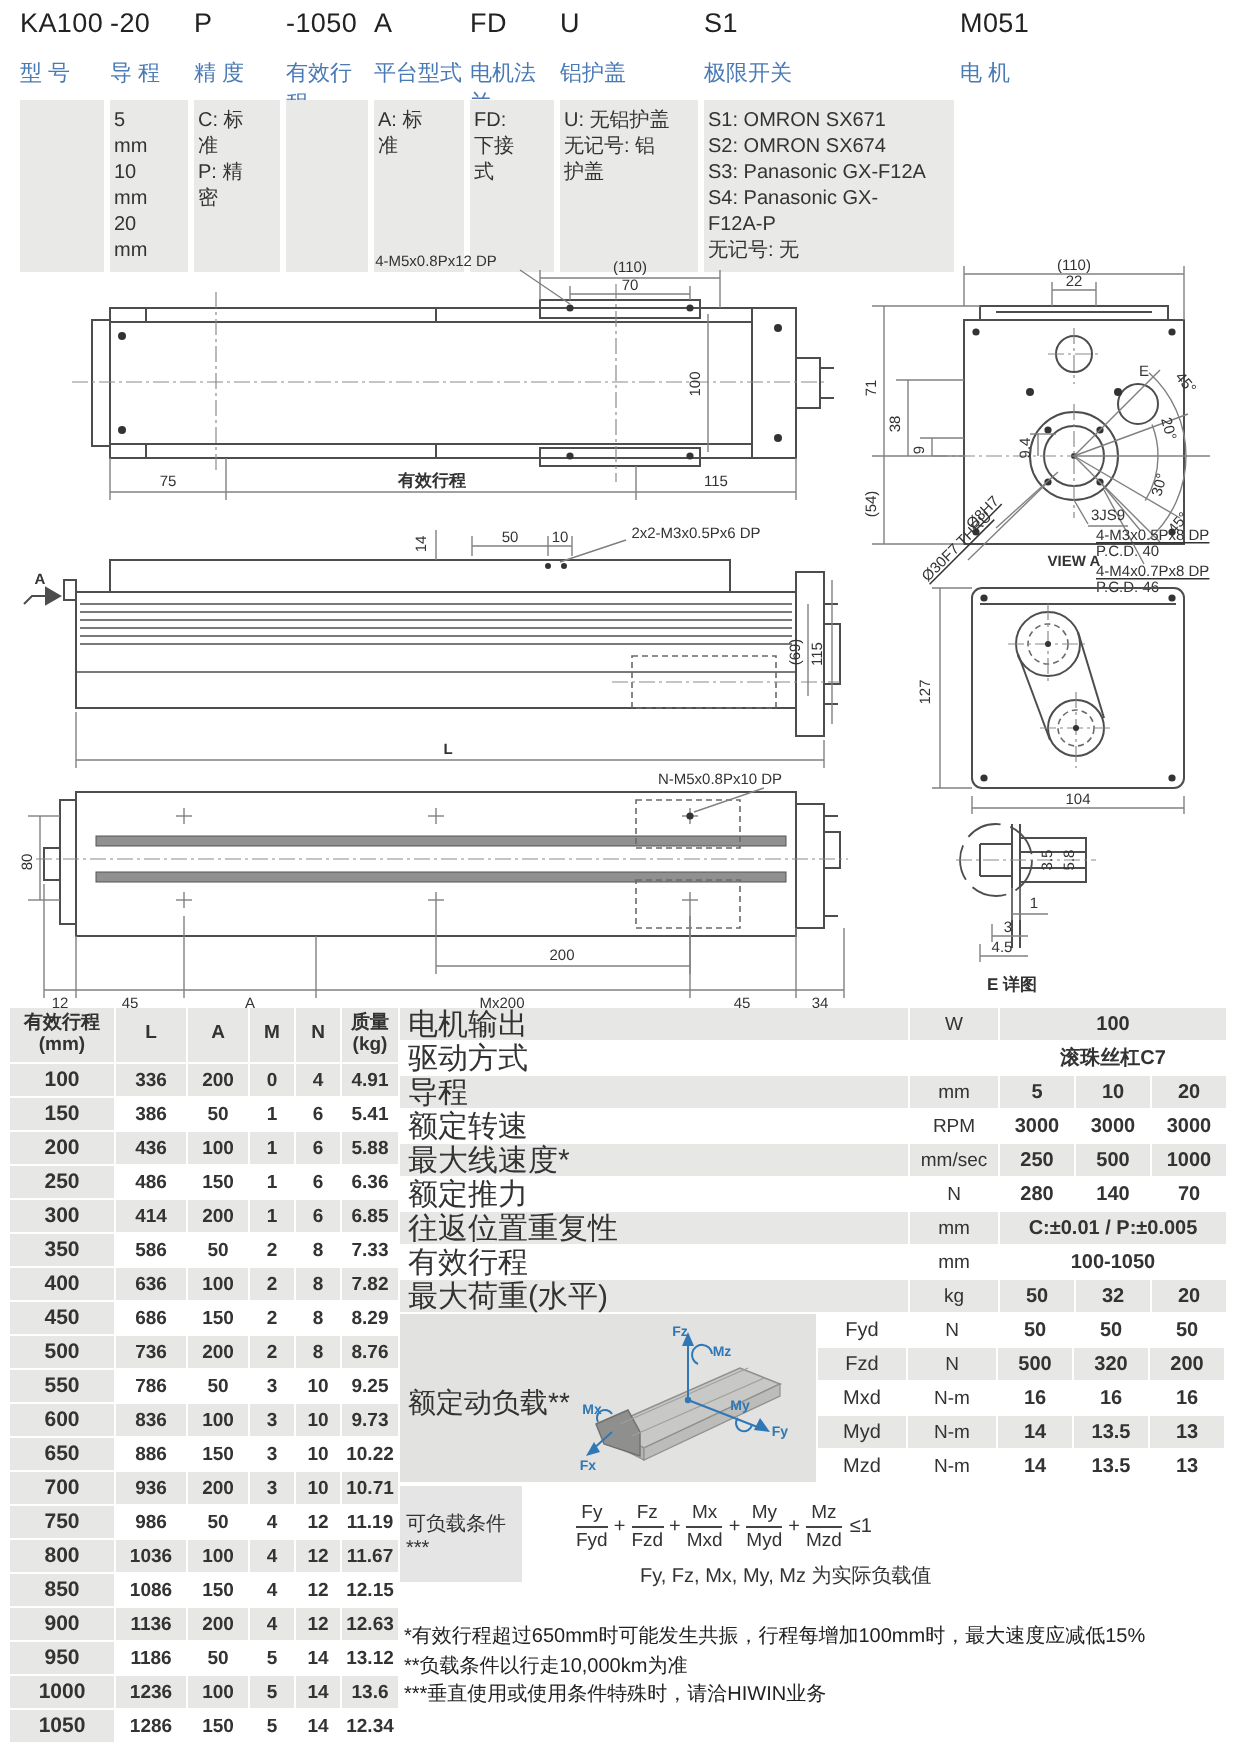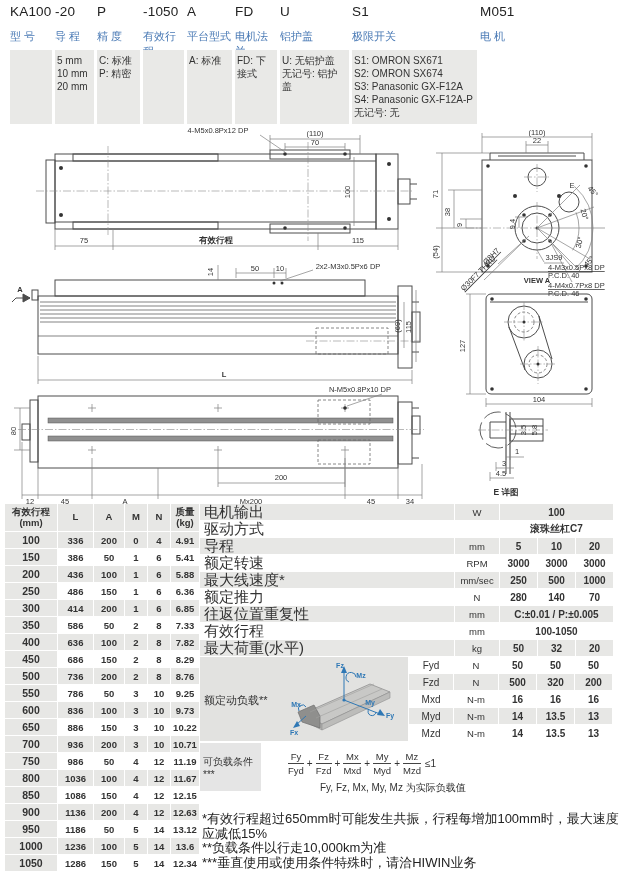--- a/index.html
+++ b/index.html
@@ -4,21 +4,21 @@
 <style>
   html,body{margin:0;padding:0;background:#fff;}
   #page{position:relative;width:624px;height:873px;background:#fff;overflow:hidden;
         font-family:"Liberation Sans","DejaVu Sans",sans-serif;color:#333;}
   
   .model{position:absolute;left:10px;top:4px;width:604px;}
   .mrow{display:grid;grid-template-columns:42px 39px 43px 41px 45px 42px 69px 125px 134px;column-gap:3px;}
   .mc{text-align:left;}
   .mcode{font-weight:normal;font-size:13.5px;height:25px;letter-spacing:.2px;color:#222;}
   .mlabel{color:#4a7ab5;font-size:11px;font-weight:normal;height:21px;}
-  .mopt{background:#e9e9e7;min-height:66px;font-size:10px;line-height:13px;padding:4px 2px 4px 2px;}
+  .mopt{background:#e9e9e7;min-height:66px;font-size:10px;line-height:13px;padding:4px 14px 4px 2px;}
   
   .dwg{position:absolute;}
   .art{stroke:#4d4d4d;stroke-width:1;fill:none;}
   .art2{stroke:#4d4d4d;stroke-width:.7;fill:none;}
   .dim{stroke:#808080;stroke-width:.7;fill:none;}
   .cl{stroke:#8a8a8a;stroke-width:.6;fill:none;stroke-dasharray:8 2 1.5 2;}
   .hid{stroke:#6a6a6a;stroke-width:.8;fill:none;stroke-dasharray:3 2;}
   .brk{stroke:#4d4d4d;stroke-width:.9;fill:none;stroke-dasharray:18 5;}
   g.dot circle{fill:#333;stroke:none;}
   .bar{fill:#909090;stroke:#555;stroke-width:.5;}
@@ -37,33 +37,33 @@
   .g{background:#e7e7e5;}
   .w0{width:52px;font-size:10.5px;}.w1{width:35px;}.w2{width:30px;}.w3{width:22px;}.w4{width:22px;}.w5{width:28px;}
   .hc{height:27px;flex-direction:column;line-height:10.5px;font-size:9.5px;}
   .sl{width:254px;justify-content:flex-start;padding-left:4px;font-weight:normal;font-size:15px;box-sizing:border-box;text-align:center;}
   .su{width:44px;font-weight:normal;font-size:9.5px;}
   .sv{width:37px;font-size:10px;}
   .sm{width:113px;font-size:10px;}
   .ss{width:44px;font-weight:normal;font-size:10px;}
   .ldwrap{display:flex;gap:1px;margin-bottom:1px;}
   .ld{width:208px;height:84px;background:#e2e2e0;position:relative;}
-  .ldlabel{position:absolute;left:4px;top:36px;font-size:11px;color:#333;}
+  .ldlabel{position:absolute;left:4px;top:36px;font-size:14px;color:#333;}
   .axsvg{position:absolute;left:86px;top:1px;}
   .fr{display:flex;gap:1px;}
   .fl{width:61px;height:48px;background:#e5e5e5;font-weight:normal;font-size:10px;
       justify-content:flex-start;padding-left:3px;box-sizing:border-box;}
   .fc{flex:1;background:#fff;padding:8px 0 0 26px;}
   .frac{display:inline-block;text-align:center;vertical-align:middle;font-size:9.5px;color:#333;}
   .frac .n{display:block;padding:0 2px 1px;border-bottom:1px solid #444;}
   .frac .d{display:block;padding-top:1px;}
   .op{display:inline-block;margin:0 3px;font-size:10px;vertical-align:middle;}
   .cond{display:inline-block;margin-left:4px;font-size:10px;vertical-align:middle;}
   .fnote{margin-top:5px;font-size:10px;color:#333;padding-left:32px;}
-  .notes{position:absolute;left:202px;top:812px;font-size:13px;line-height:14.5px;color:#222;}
+  .notes{position:absolute;left:202px;top:812px;font-size:10px;line-height:14.5px;color:#222;}
 </style>
 </head>
 <body>
 
 <div id="page">
 
   <div class="model">
       <div class="mrow">
         <div class="mc mcode">KA100</div>
         <div class="mc mcode">-20</div>

